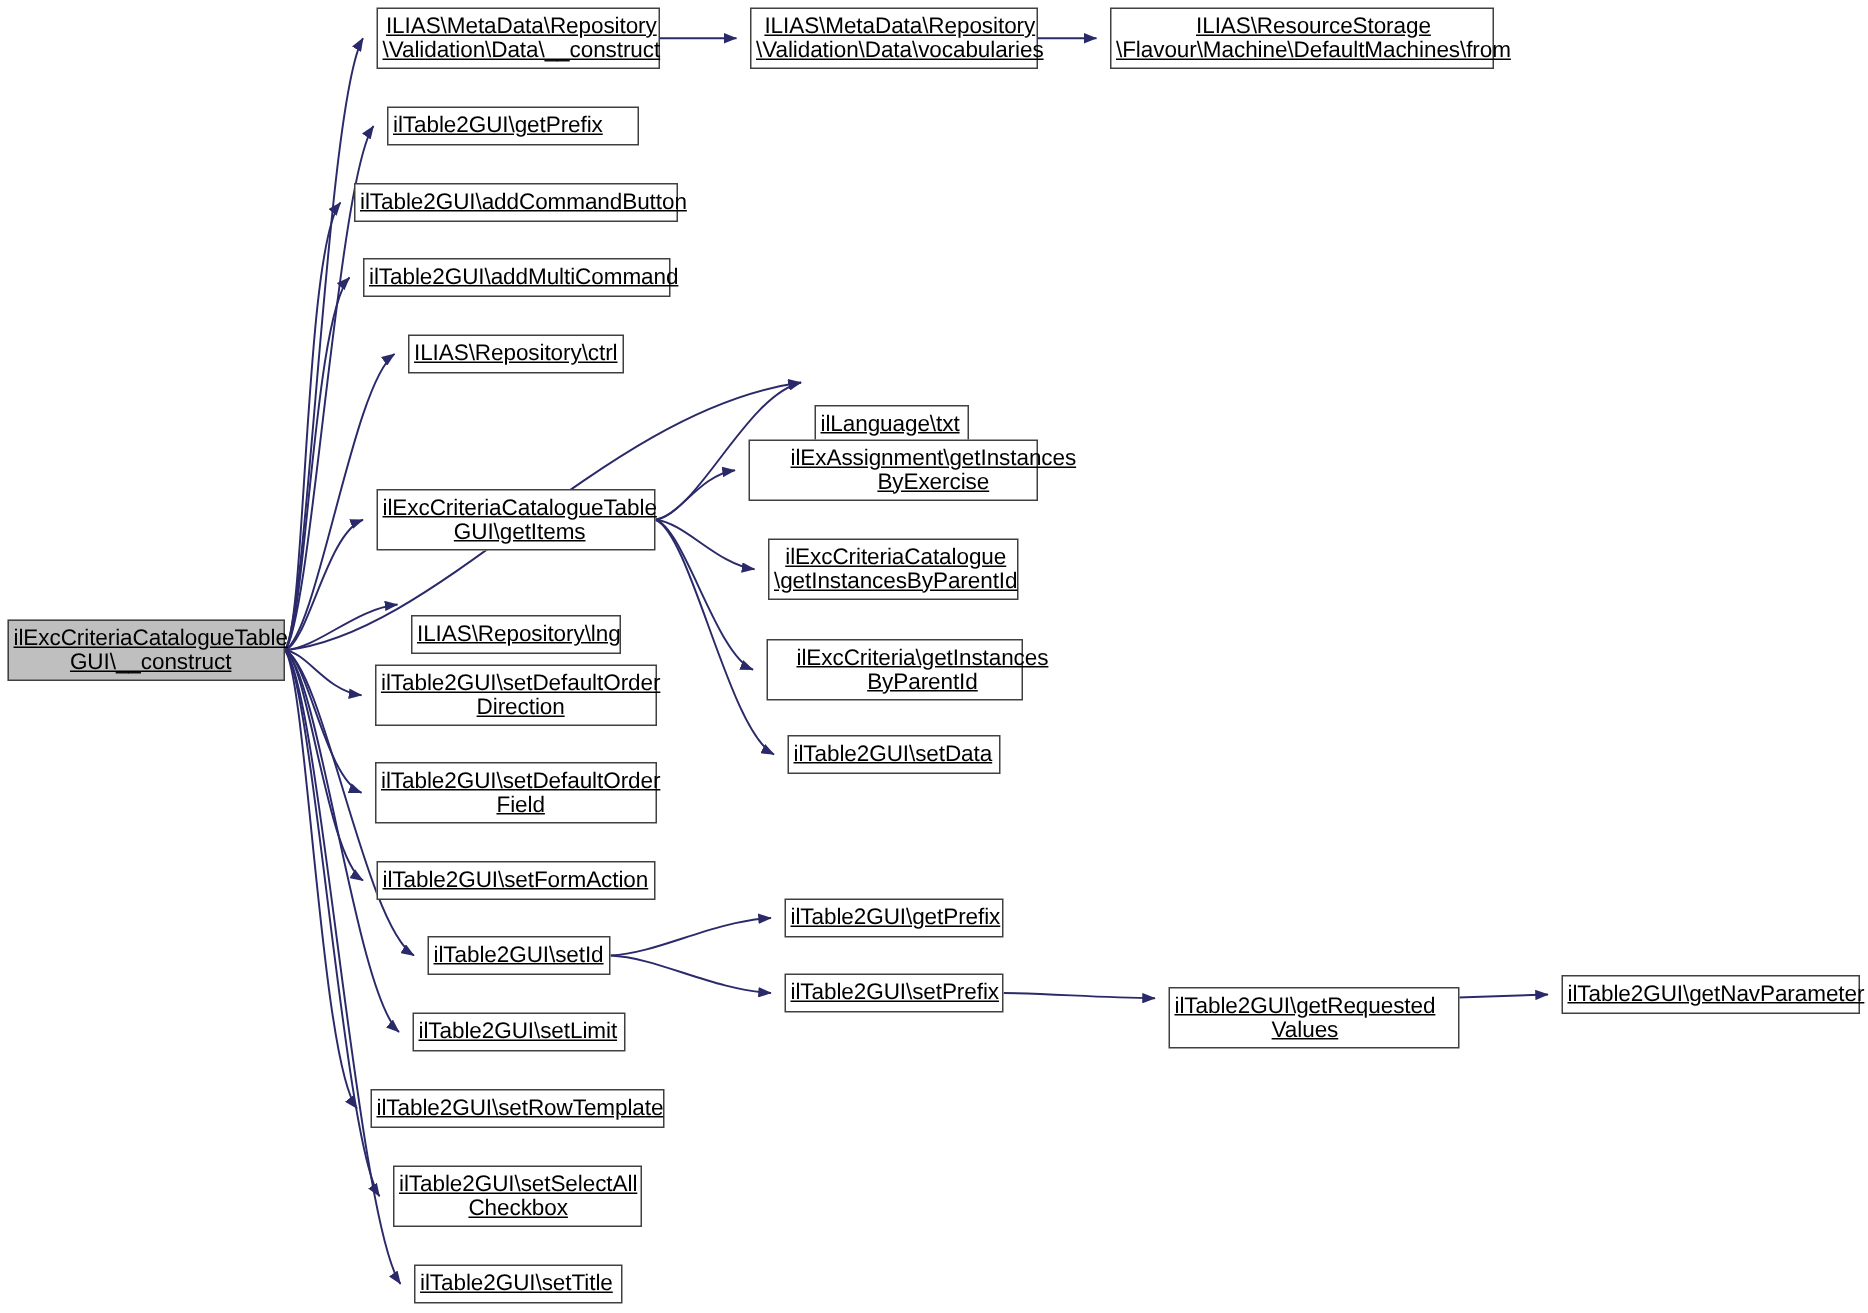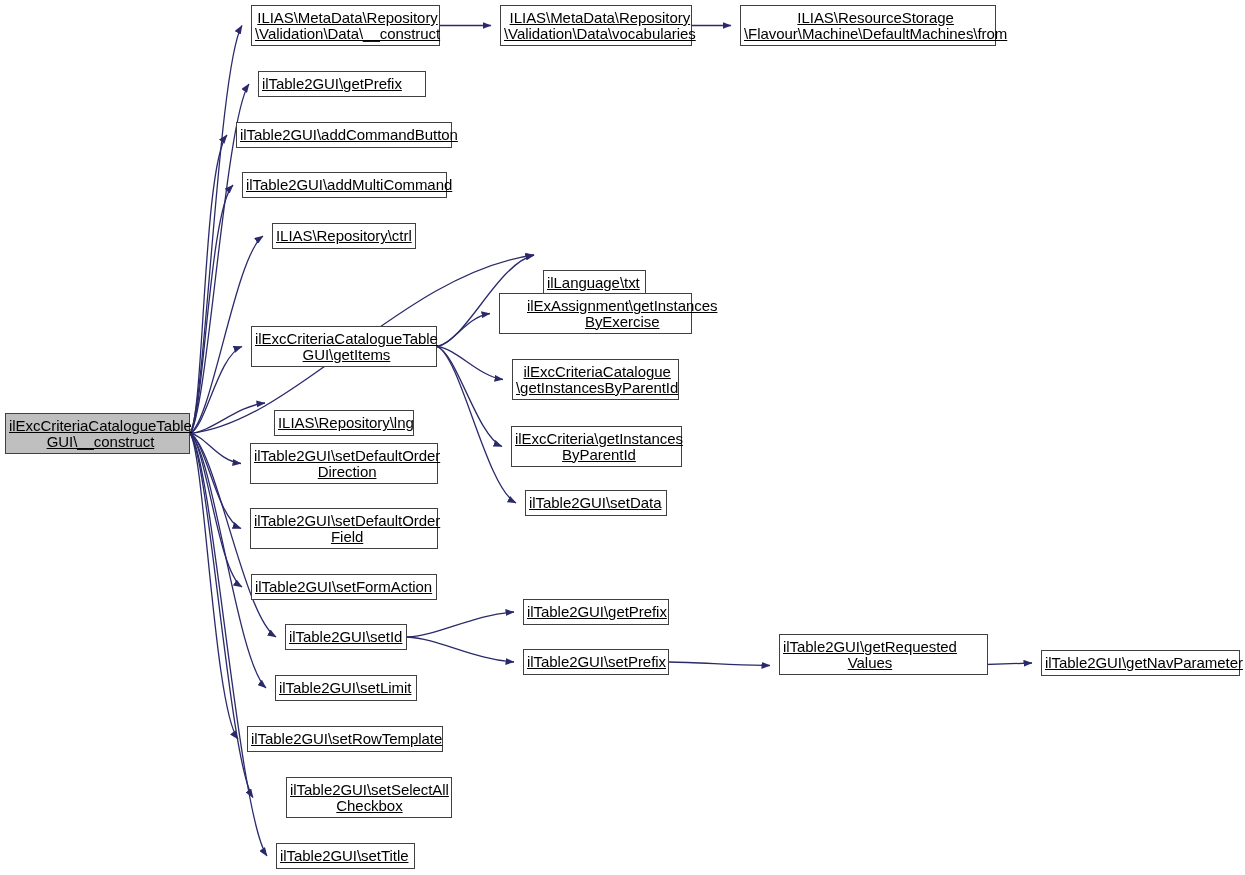--- a/index.html
+++ b/index.html
@@ -102,33 +102,33 @@
       <div class="node" id="n_addmulticommand" style="left: 242px; top: 172px; width: 205px; height: 26px;"><span class="node-label">ilTable2GUI\addMultiCommand</span></div>
       <div class="node" id="n_ctrl" style="left: 272px; top: 223px; width: 144px; height: 26px;"><span class="node-label">ILIAS\Repository\ctrl</span></div>
       <div class="node" id="n_txt" style="left: 543px; top: 242px; width: 103px; height: 26px; margin-top: 28px;"><span class="node-label">ilLanguage\txt</span></div>
       <div class="node" id="n_exassignment" style="left: 499px; top: 293px; width: 193px; height: 41px; padding-left: 24px;"><span class="node-label">ilExAssignment\getInstances
 ByExercise</span></div>
       <div class="node" id="n_getitems" style="left: 251px; top: 326px; width: 186px; height: 41px;"><span class="node-label">ilExcCriteriaCatalogueTable
 GUI\getItems</span></div>
       <div class="node" id="n_catalogue" style="left: 512px; top: 359px; width: 167px; height: 41px;"><span class="node-label">ilExcCriteriaCatalogue
 \getInstancesByParentId</span></div>
       <div class="node" id="n_lng" style="left: 274px; top: 410px; width: 140px; height: 26px;"><span class="node-label">ILIAS\Repository\lng</span></div>
-      <div class="node" id="n_criteria" style="left: 511px; top: 426px; width: 171px; height: 41px;"><span class="node-label">ilExcCriteria\getInstances
+      <div class="node" id="n_criteria" style="left: 511px; top: 426px; width: 171px; height: 41px; padding-left: 16px;"><span class="node-label">ilExcCriteria\getInstances
 ByParentId</span></div>
       <div class="node" id="n_setdefaultorderdirection" style="left: 250px; top: 443px; width: 188px; height: 41px;"><span class="node-label">ilTable2GUI\setDefaultOrder
 Direction</span></div>
       <div class="node" id="n_setdata" style="left: 525px; top: 490px; width: 142px; height: 26px;"><span class="node-label">ilTable2GUI\setData</span></div>
       <div class="node" id="n_setdefaultorderfield" style="left: 250px; top: 508px; width: 188px; height: 41px;"><span class="node-label">ilTable2GUI\setDefaultOrder
 Field</span></div>
       <div class="node" id="n_setformaction" style="left: 251px; top: 574px; width: 186px; height: 26px;"><span class="node-label">ilTable2GUI\setFormAction</span></div>
       <div class="node" id="n_getprefix" style="left: 523px; top: 599px; width: 146px; height: 26px;"><span class="node-label">ilTable2GUI\getPrefix</span></div>
       <div class="node" id="n_setid" style="left: 285px; top: 624px; width: 122px; height: 26px;"><span class="node-label">ilTable2GUI\setId</span></div>
-      <div class="node" id="n_getrequestedvalues" style="left: 779px; top: 634px; width: 209px; height: 41px;"><span class="node-label">ilTable2GUI\getRequested
+      <div class="node" id="n_getrequestedvalues" style="left: 779px; top: 658px; width: 194px; height: 41px;"><span class="node-label">ilTable2GUI\getRequested
 Values</span></div>
       <div class="node" id="n_setprefix" style="left: 523px; top: 649px; width: 146px; height: 26px;"><span class="node-label">ilTable2GUI\setPrefix</span></div>
       <div class="node" id="n_getnavparameter" style="left: 1041px; top: 650px; width: 199px; height: 26px;"><span class="node-label">ilTable2GUI\getNavParameter</span></div>
       <div class="node" id="n_setlimit" style="left: 275px; top: 675px; width: 142px; height: 26px;"><span class="node-label">ilTable2GUI\setLimit</span></div>
       <div class="node" id="n_setrowtemplate" style="left: 247px; top: 726px; width: 196px; height: 26px;"><span class="node-label">ilTable2GUI\setRowTemplate</span></div>
-      <div class="node" id="n_setselectallcheckbox" style="left: 262px; top: 777px; width: 166px; height: 41px; margin-left: 24px;"><span class="node-label">ilTable2GUI\setSelectAll
+      <div class="node" id="n_setselectallcheckbox" style="left: 262px; top: 777px; width: 166px; height: 41px;"><span class="node-label">ilTable2GUI\setSelectAll
 Checkbox</span></div>
       <div class="node" id="n_settitle" style="left: 276px; top: 843px; width: 139px; height: 26px;"><span class="node-label">ilTable2GUI\setTitle</span></div>
     </div>
 </div>
 
 </body></html>

